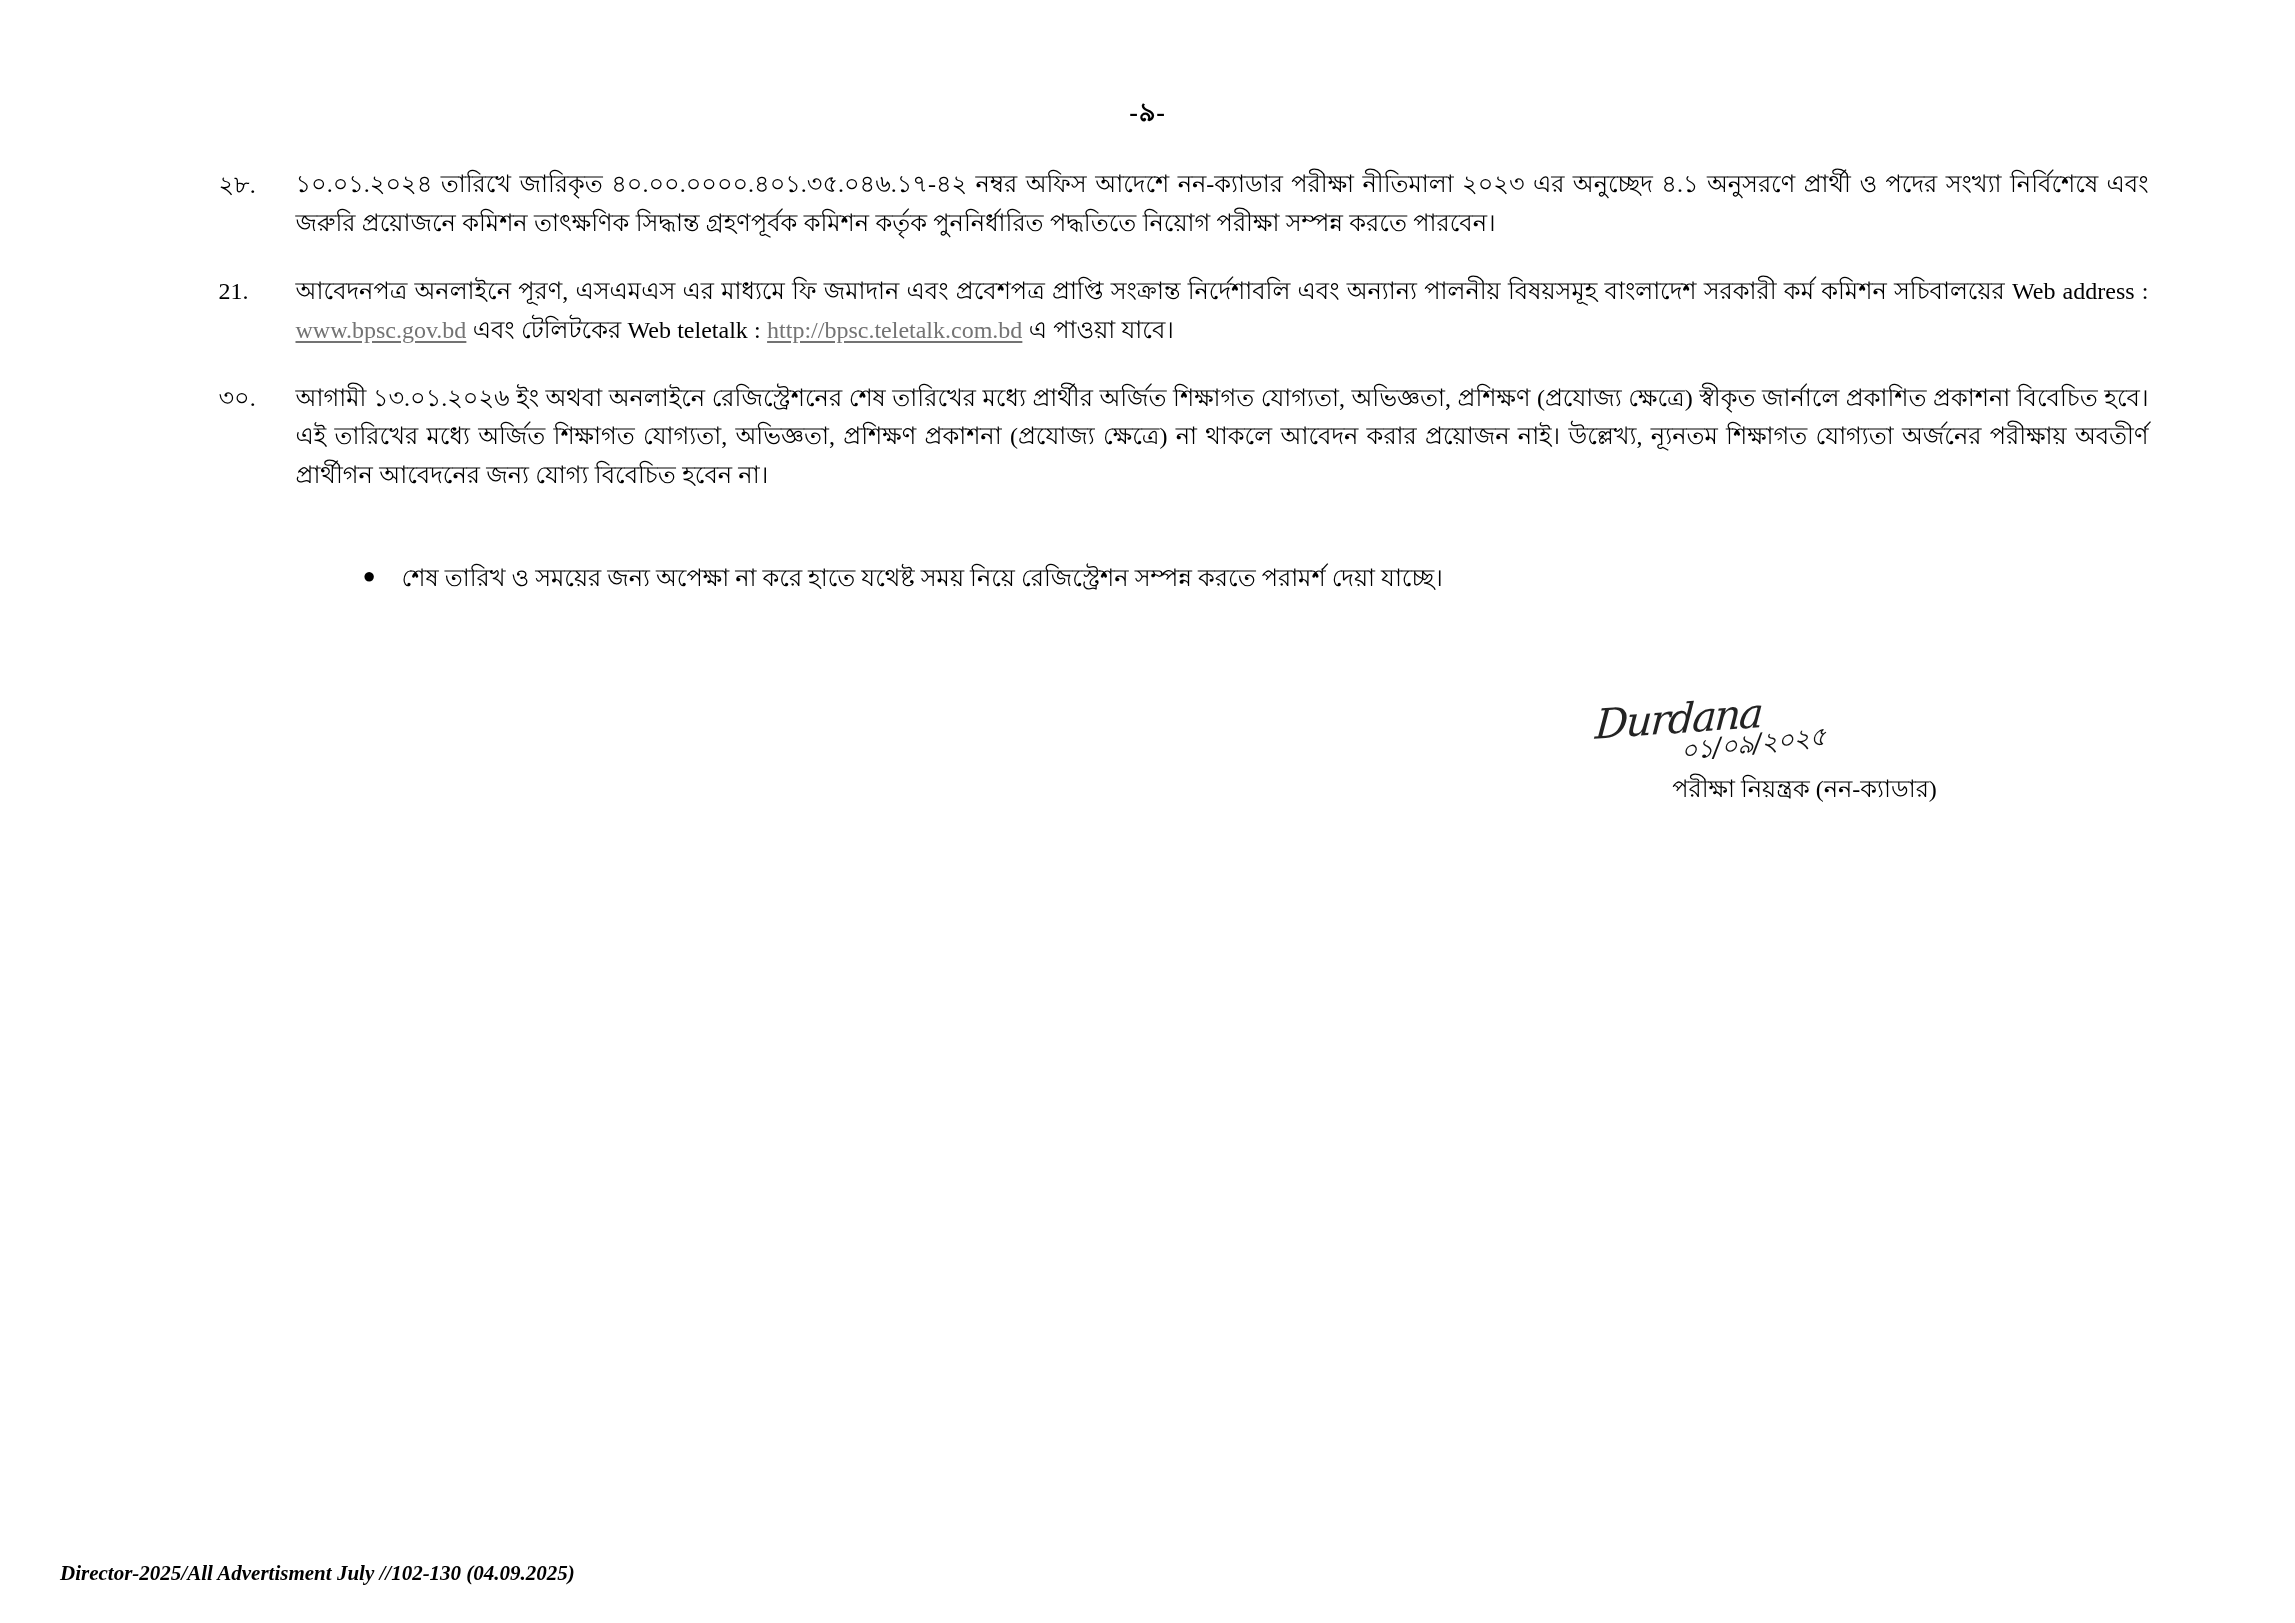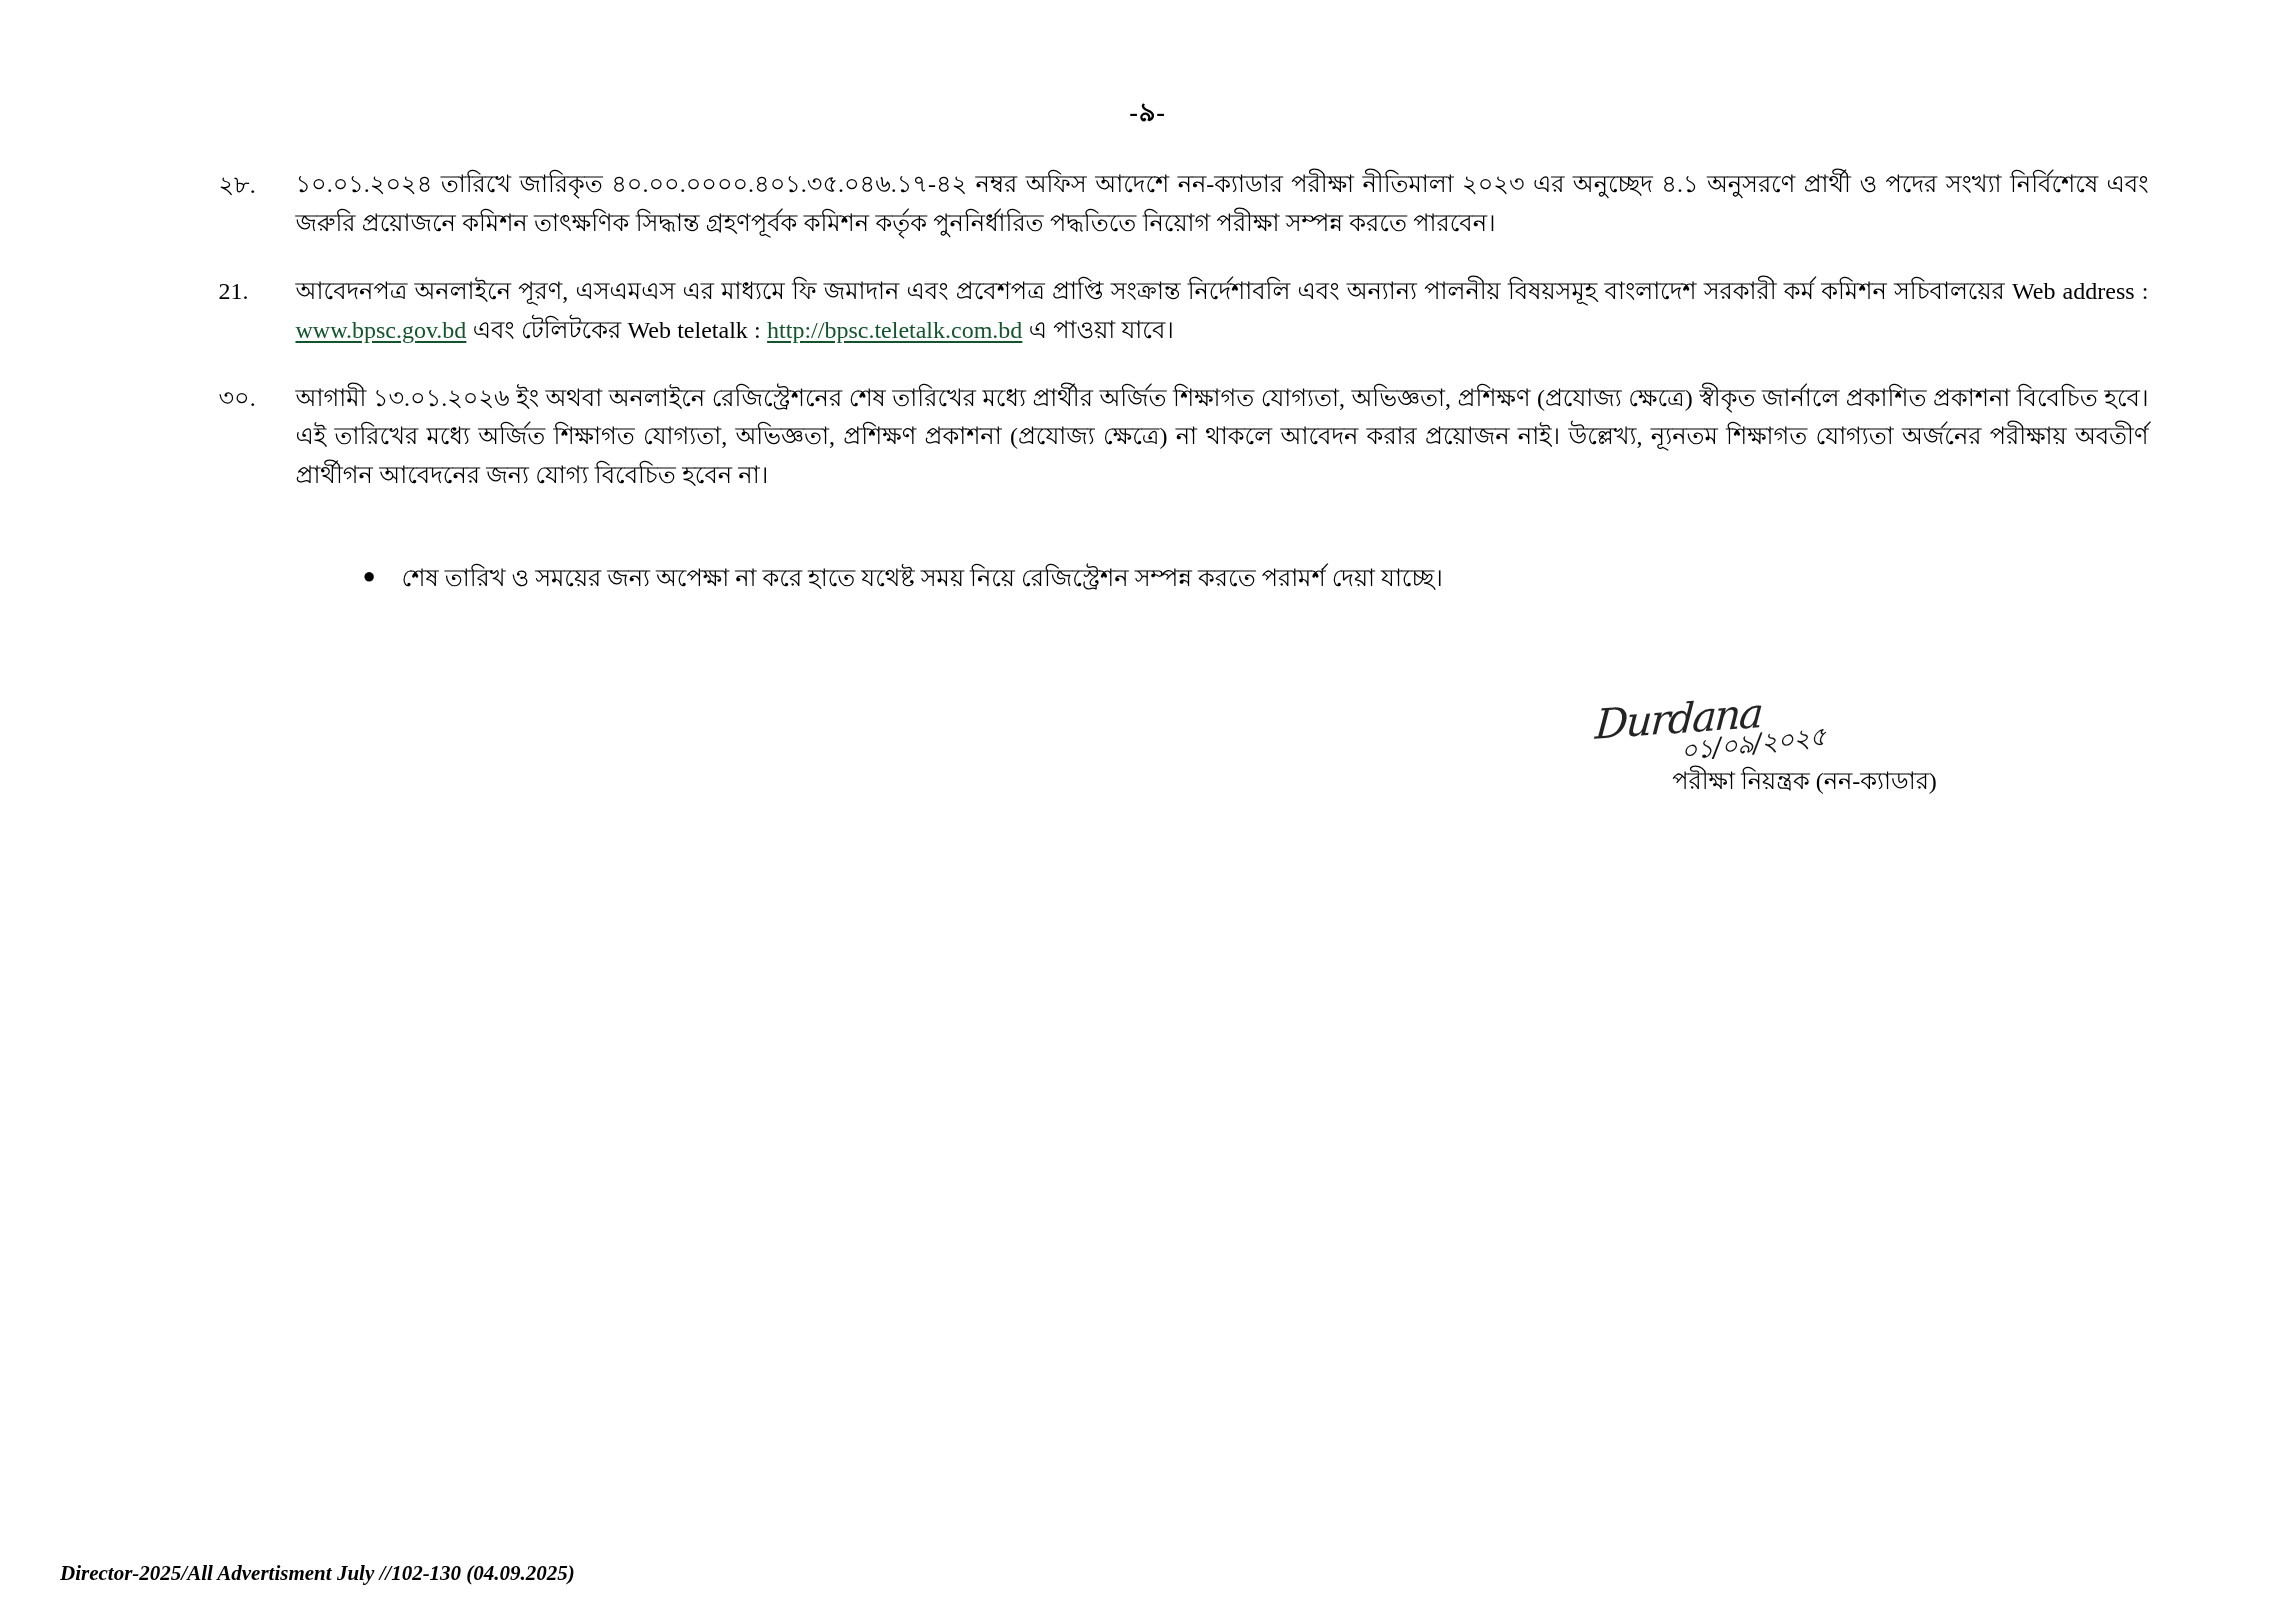--- a/index.html
+++ b/index.html
@@ -45,21 +45,21 @@
     font-size: 24px;
     padding-top: 0.7px;
   }
   .numbered-item .body {
     flex: 1 1 auto;
     text-align: justify;
     text-justify: inter-word;
   }
   .item-29 .body, .item-28 .body, .item-30 .body { word-spacing: 0.3px; }
   a.lnk {
-    color: #14532d;
+    color: #737373;
     text-decoration: underline;
     text-underline-offset: 2.6px;
   }
   .bullet-block {
     margin-top: 64px;
     display: flex;
     align-items: flex-start;
     padding-left: 144px;
     font-size: 24px;
   }
@@ -101,21 +101,21 @@
     padding-left: 124px;
     margin-top: -22px;
     letter-spacing: -0.7px;
     opacity: 0.92;
   }
   .sign-name {
     margin-top: 34px;
     font-size: 24px;
   }
   .sign-title {
-    margin-top: 0;
+    margin-top: 8px;
     font-size: 24px;
   }
   .footer {
     position: absolute;
     left: 60px;
     bottom: 37px;
     font-size: 21px;
     font-style: italic;
     font-weight: bold;
     font-family: "Liberation Serif", serif;

